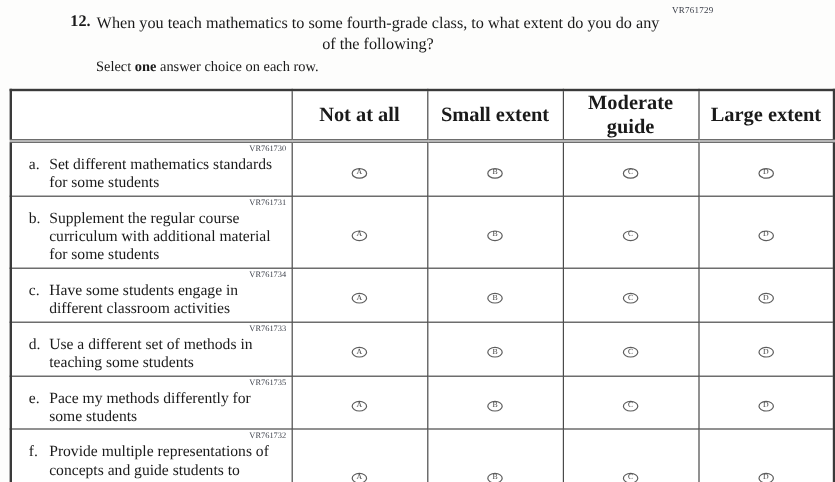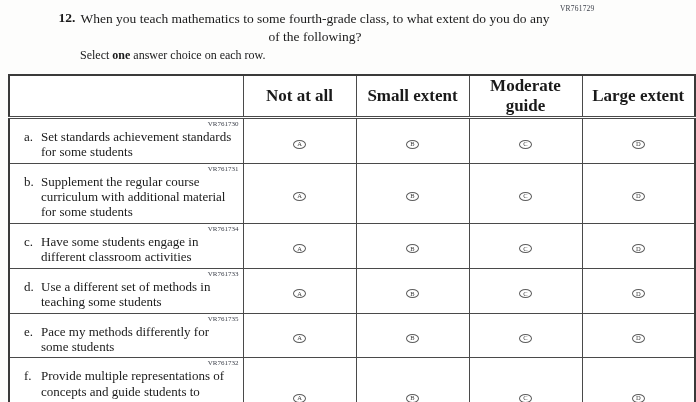--- a/index.html
+++ b/index.html
@@ -87,21 +87,21 @@
       <th>Moderate guide</th>
       <th>Large extent</th>
     </tr>
   </thead>
   <tbody>
       <tr style="height: 45px;">
         <td class="stub">
           <div class="vrcode">VR761730</div>
           <div class="item">
             <span class="item-letter">a.</span>
-            <span class="item-text">Set standards achievement standards for some students</span>
+            <span class="item-text">Set different mathematics standards for some students</span>
           </div>
         </td>
         <td class="opt"><span class="bubble">A</span></td>
         <td class="opt"><span class="bubble">B</span></td>
         <td class="opt"><span class="bubble">C</span></td>
         <td class="opt"><span class="bubble">D</span></td>
       </tr>
       <tr style="height: 55px;">
         <td class="stub">
           <div class="vrcode">VR761731</div>

